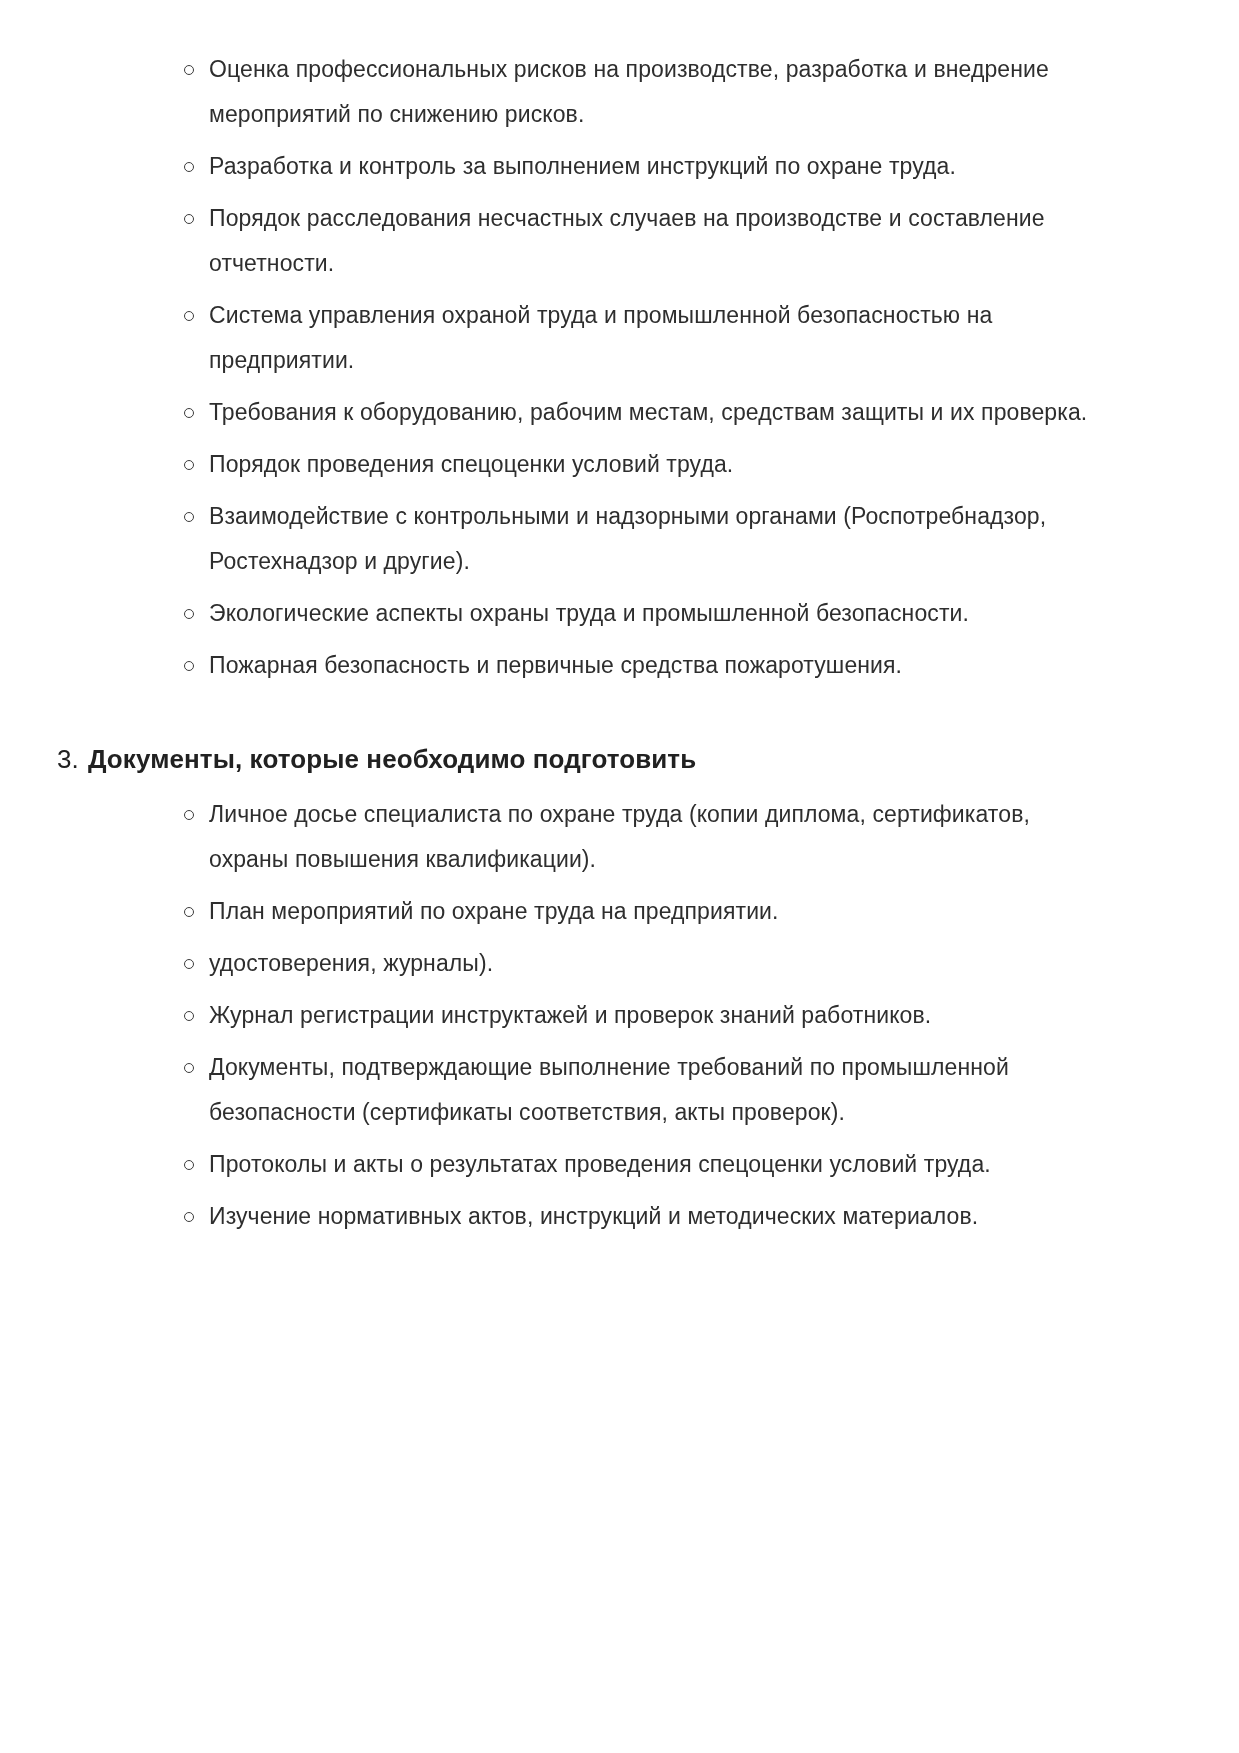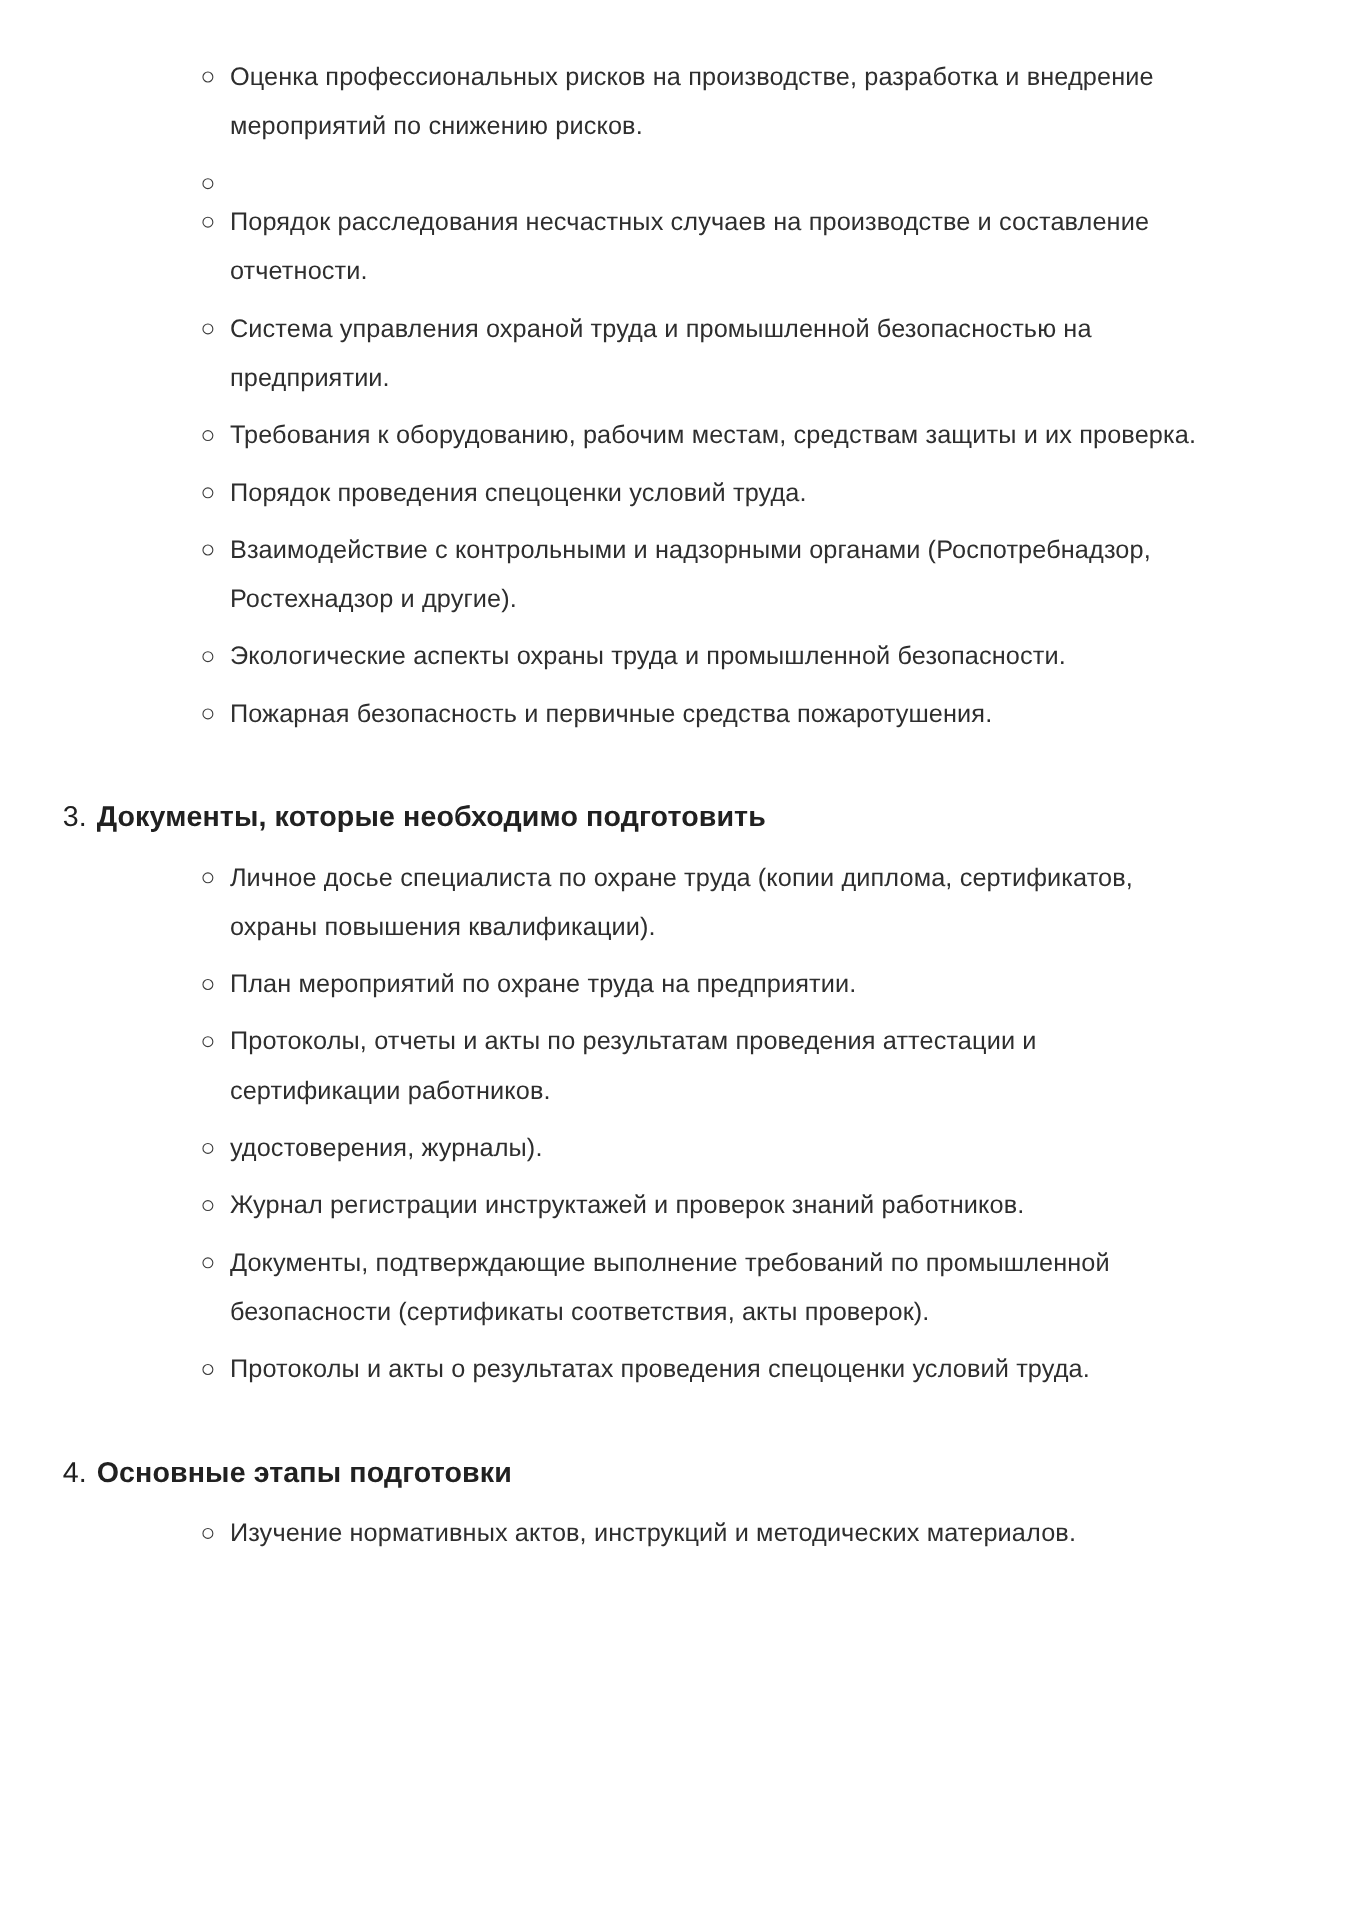--- a/index.html
+++ b/index.html
@@ -72,20 +72,23 @@
     <ul class="bullet-list">
       <li>
         <span class="bullet"></span>
         <div class="li-text">
           <div class="line">Оценка профессиональных рисков на производстве, разработка и внедрение</div>
           <div class="line">мероприятий по снижению рисков.</div>
         </div>
       </li>
       <li>
         <span class="bullet"></span>
+        <div class="li-text">
+          <div class="line">Разработка и контроль за выполнением инструкций по охране труда.</div>
+        </div>
       </li>
       <li>
         <span class="bullet"></span>
         <div class="li-text">
           <div class="line">Порядок расследования несчастных случаев на производстве и составление</div>
           <div class="line">отчетности.</div>
         </div>
       </li>
       <li>
         <span class="bullet"></span>
@@ -137,27 +140,20 @@
       </li>
       <li>
         <span class="bullet"></span>
         <div class="li-text">
           <div class="line">План мероприятий по охране труда на предприятии.</div>
         </div>
       </li>
       <li>
         <span class="bullet"></span>
         <div class="li-text">
-          <div class="line">Протоколы, отчеты и акты по результатам проведения аттестации и</div>
-          <div class="line">сертификации работников.</div>
-        </div>
-      </li>
-      <li>
-        <span class="bullet"></span>
-        <div class="li-text">
           <div class="line">удостоверения, журналы).</div>
         </div>
       </li>
       <li>
         <span class="bullet"></span>
         <div class="li-text">
           <div class="line">Журнал регистрации инструктажей и проверок знаний работников.</div>
         </div>
       </li>
       <li>
@@ -167,21 +163,20 @@
           <div class="line">безопасности (сертификаты соответствия, акты проверок).</div>
         </div>
       </li>
       <li>
         <span class="bullet"></span>
         <div class="li-text">
           <div class="line">Протоколы и акты о результатах проведения спецоценки условий труда.</div>
         </div>
       </li>
     </ul>
-    <div class="section-heading"><span class="h-num">4.</span><span class="h-title">Основные этапы подготовки</span></div>
     <ul class="bullet-list">
       <li>
         <span class="bullet"></span>
         <div class="li-text">
           <div class="line">Изучение нормативных актов, инструкций и методических материалов.</div>
         </div>
       </li>
     </ul>
   </div>
 

